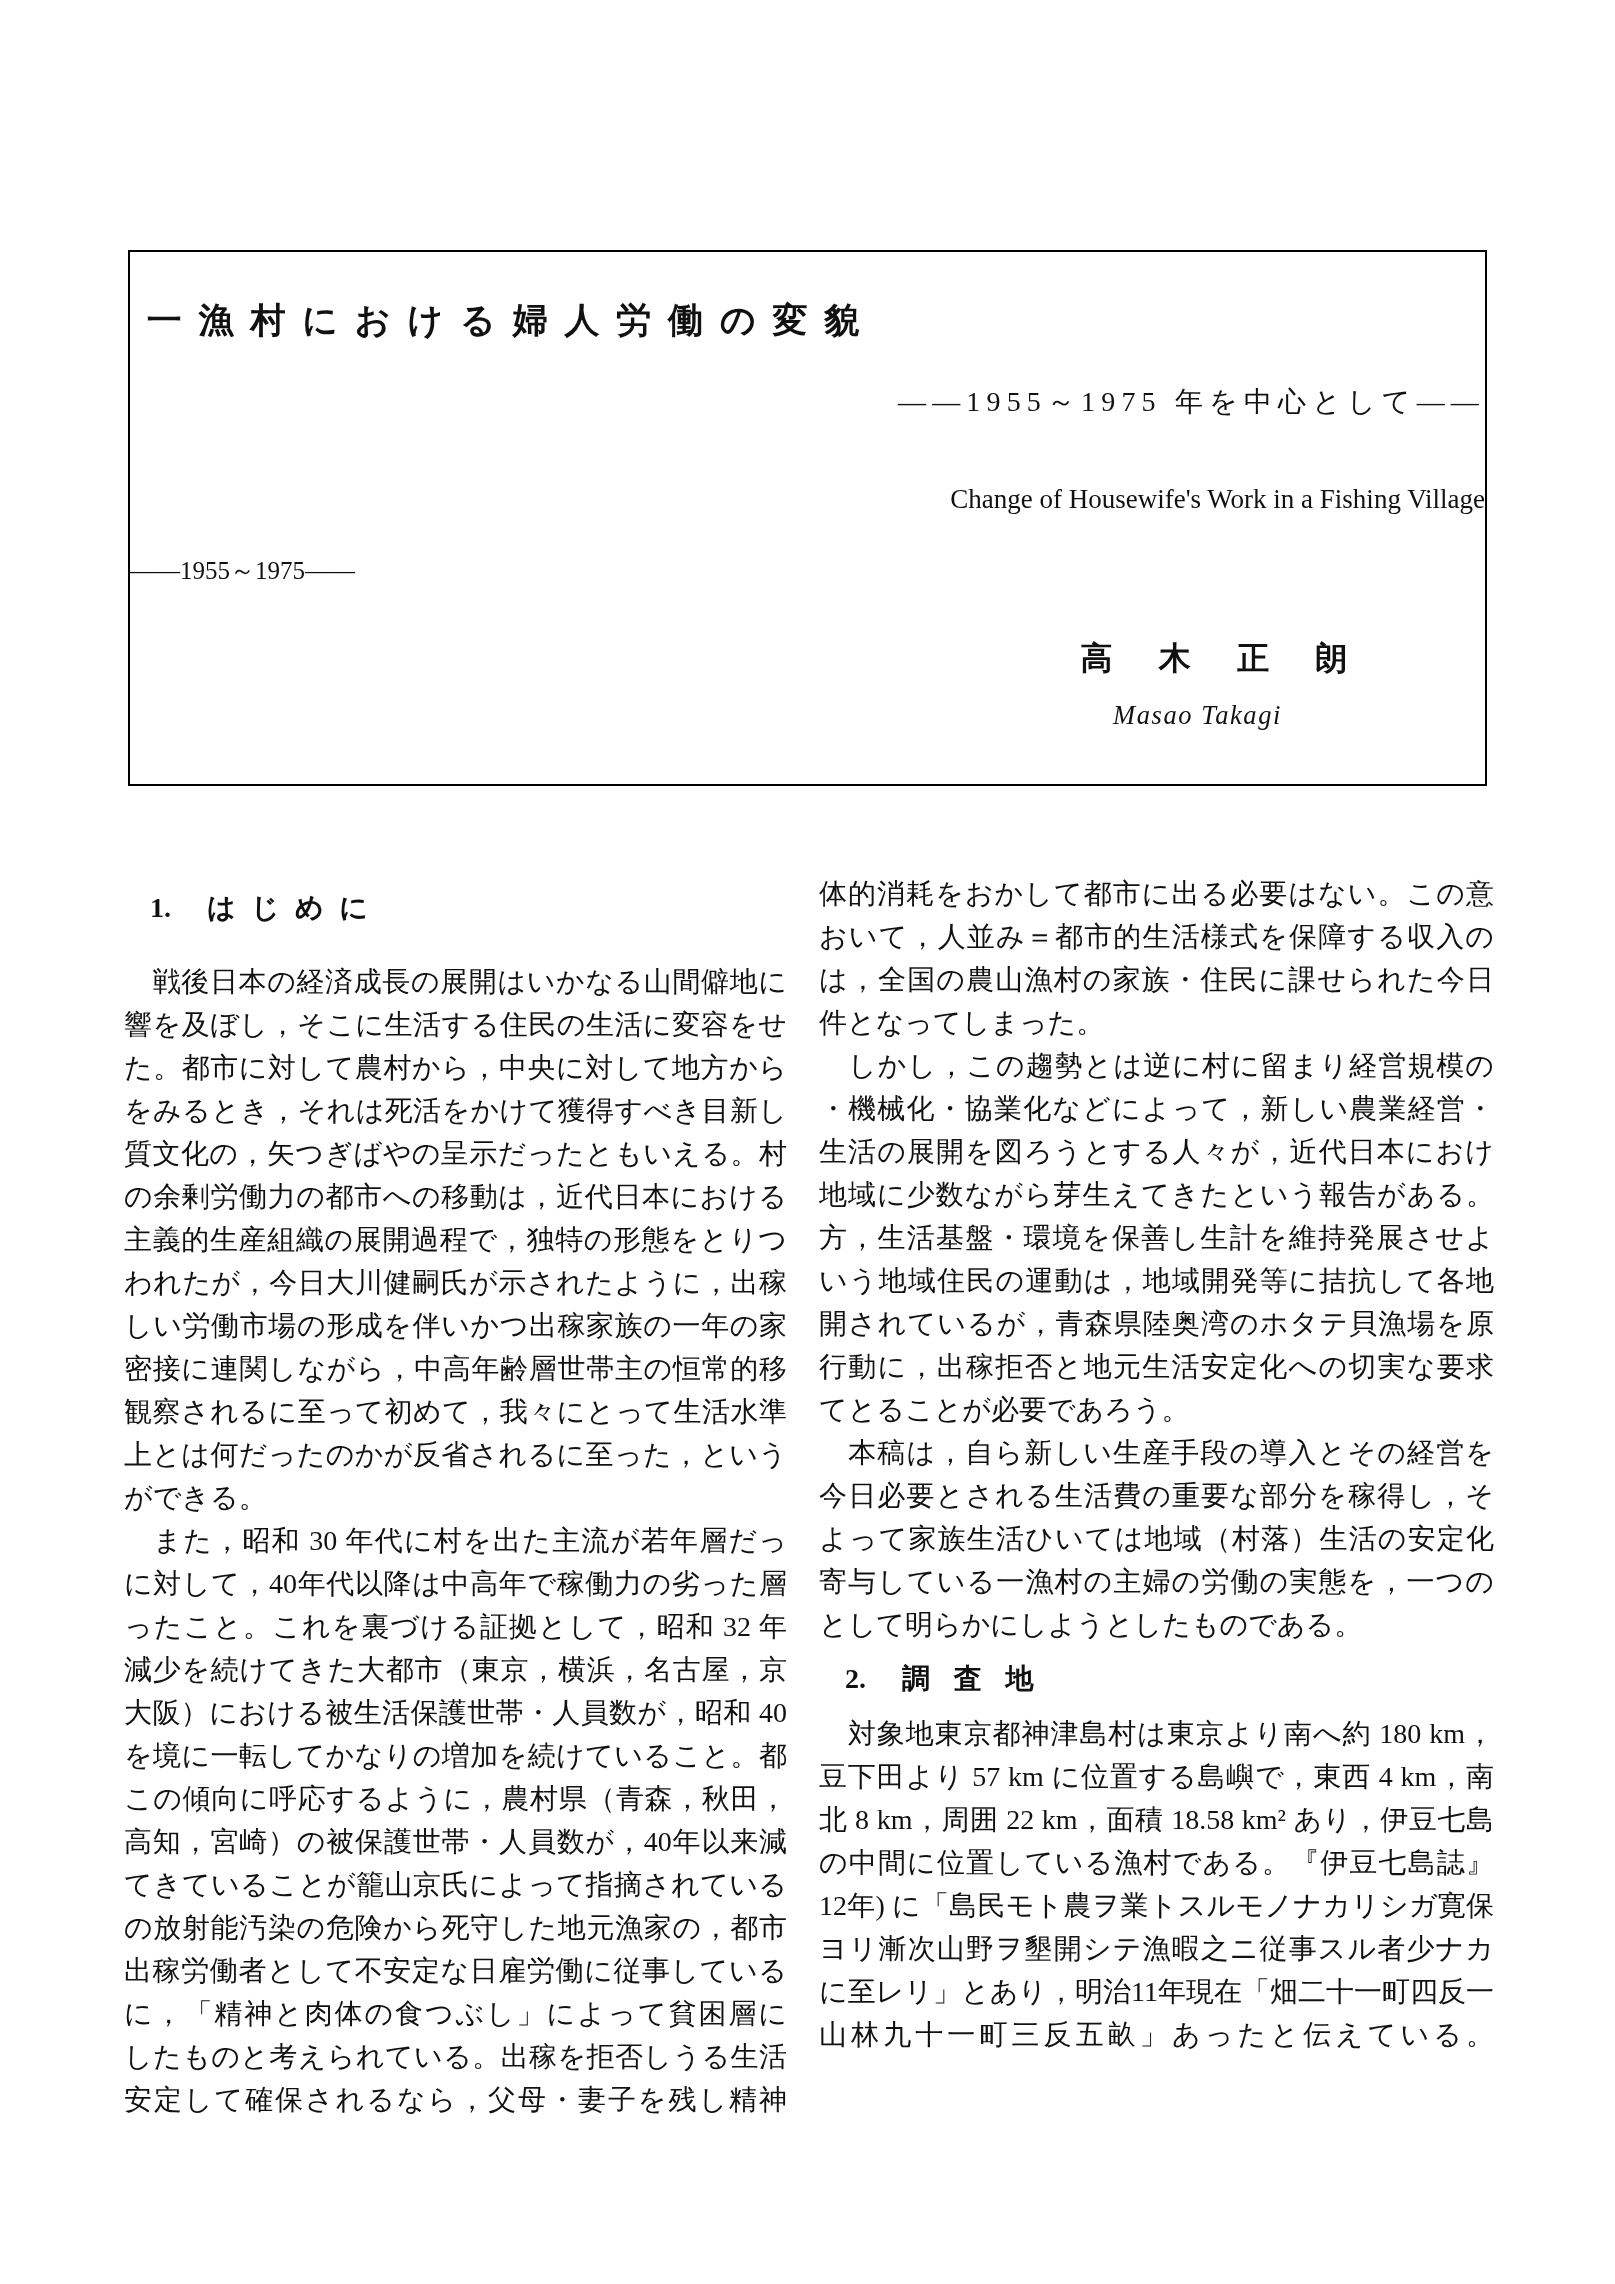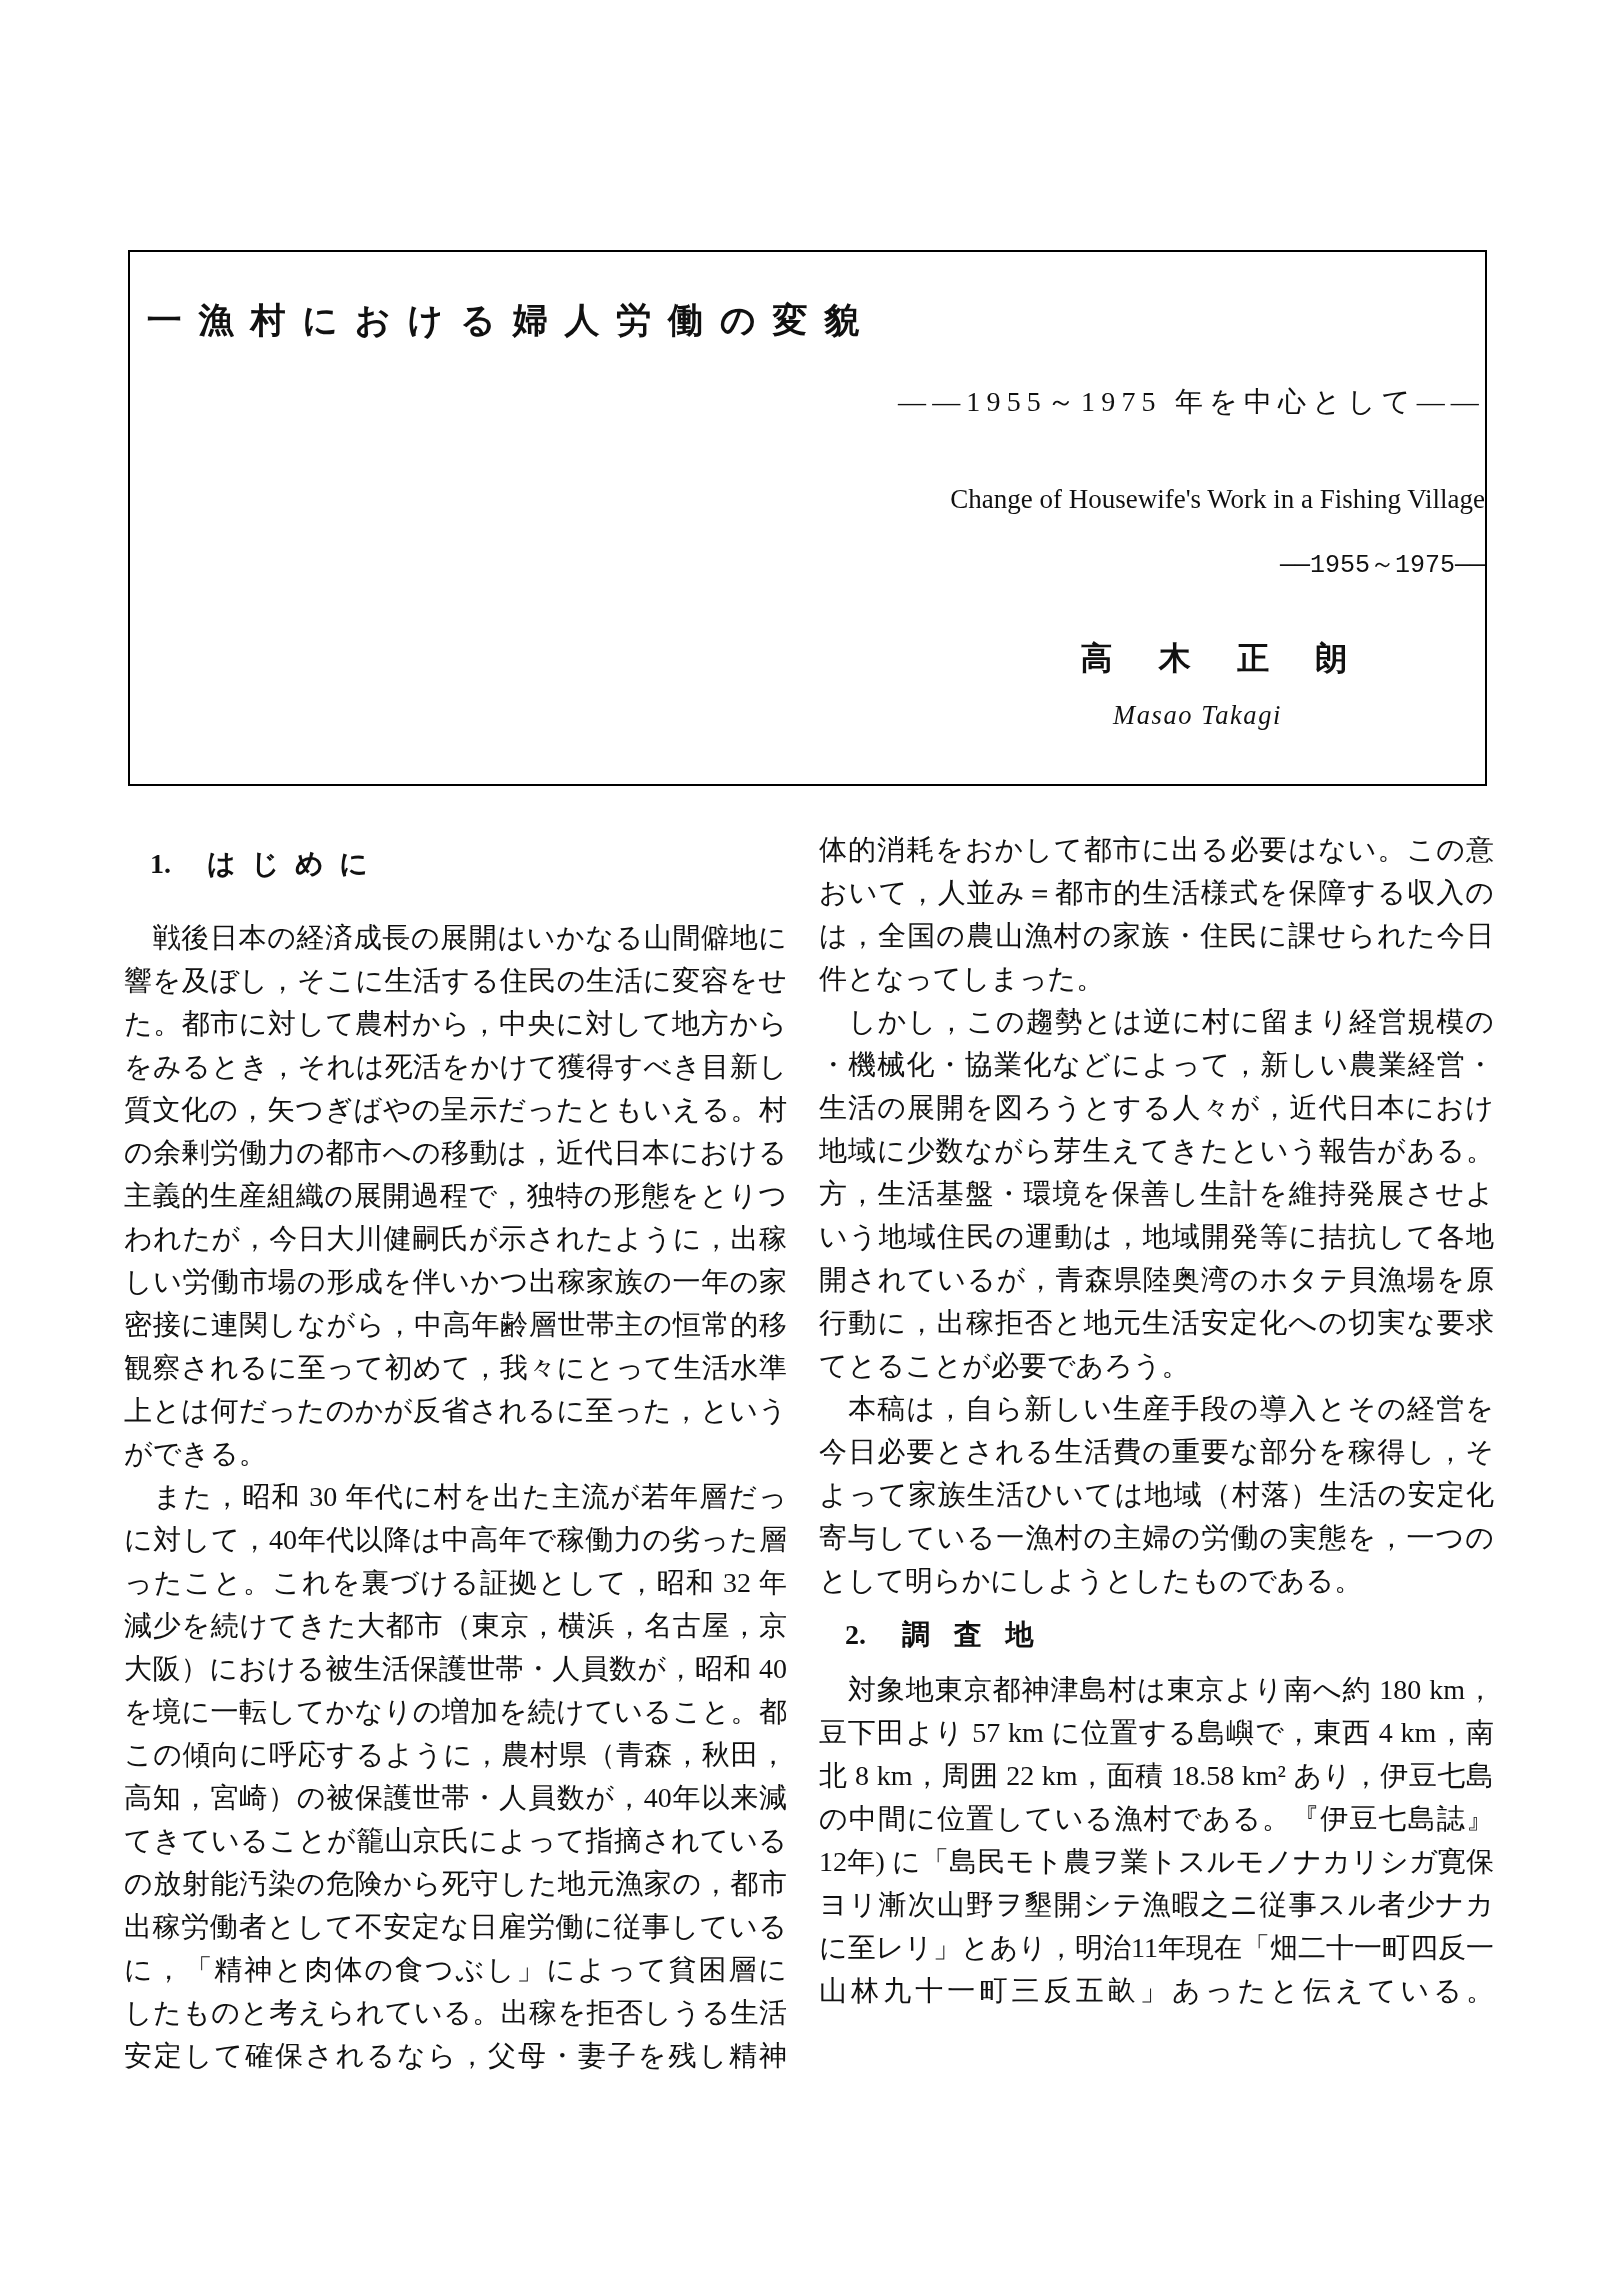--- a/index.html
+++ b/index.html
@@ -21,37 +21,37 @@
   .sub-title{
     position:absolute;left:0;top:131px;width:100%;
     text-align:right;font-size:28px;font-weight:500;
     letter-spacing:0.22em;text-indent:0.22em;white-space:nowrap;
   }
   .en-title{
     position:absolute;left:0;top:232px;width:100%;
     text-align:right;font-size:27px;font-weight:500;white-space:nowrap;
   }
   .en-sub{
-    position:absolute;left:0;top:295px;width:100%;
-    text-align:right;font-size:25px;font-weight:500;white-space:nowrap;font-family:Liberation Mono, monospace;
+    position:absolute;left:0;top:302px;width:100%;
+    text-align:left;font-size:25px;font-weight:500;white-space:nowrap;
   }
   .author-block{
     position:absolute;right:124px;top:385px;width:327px;text-align:center;
   }
   .author-ja{
     font-size:32px;font-weight:700;letter-spacing:1.45em;text-indent:1.45em;
     white-space:nowrap;
   }
   .author-en{
     margin-top:19px;font-size:26.5px;font-style:italic;font-weight:500;
     letter-spacing:0.06em;white-space:nowrap;
   }
   
   .col{
-    position:absolute;top:828px;box-sizing:border-box;
+    position:absolute;top:872px;box-sizing:border-box;
   }
   .col.left{left:124px;width:663px;}
   .col.right{left:819px;width:675px;}
   .bline{
     height:43px;line-height:43px;font-size:28px;font-weight:500;
     text-align:justify;text-align-last:justify;text-justify:inter-character;
     overflow:hidden;
   }
   .bline.end{text-align-last:left;}
   .sec-head{

